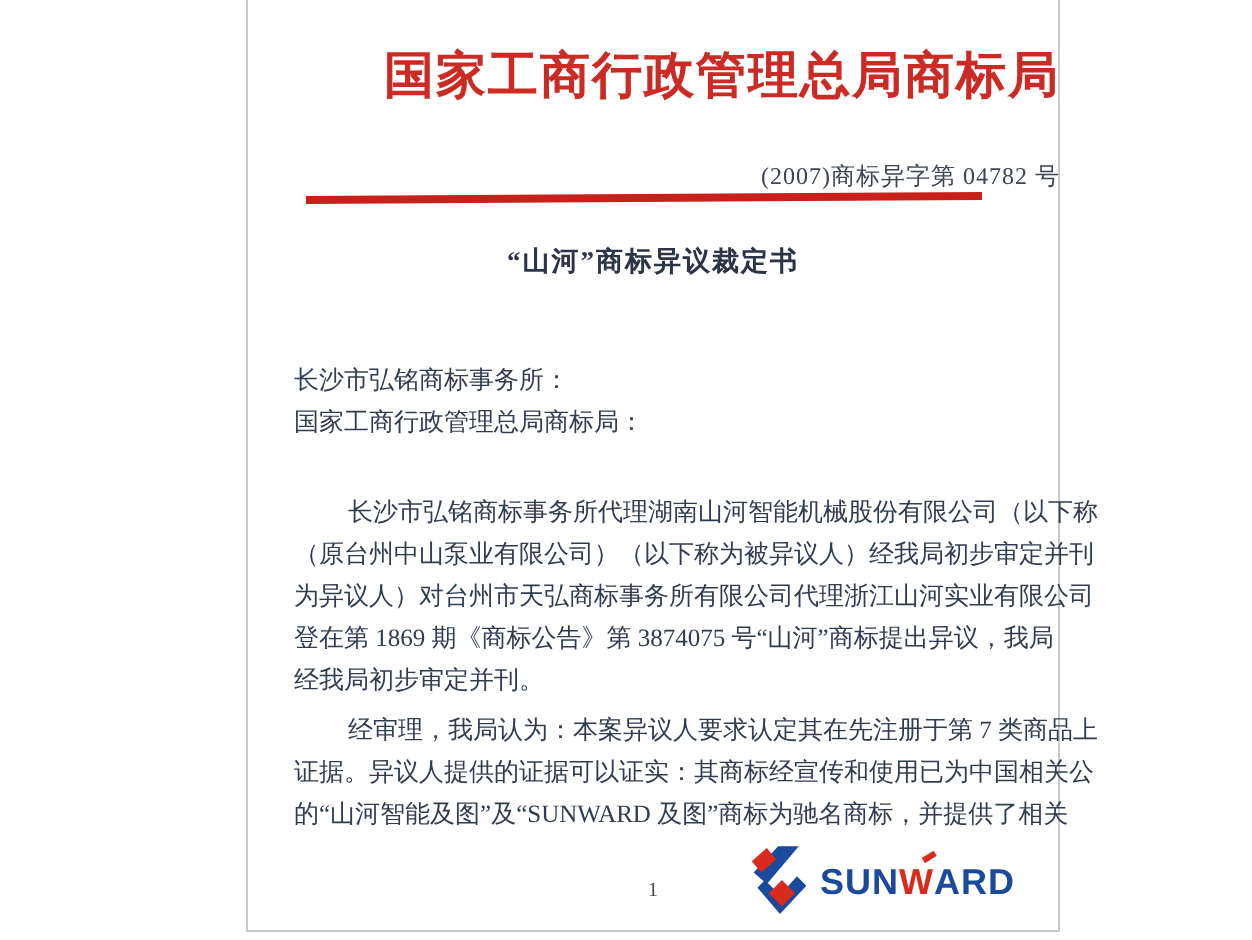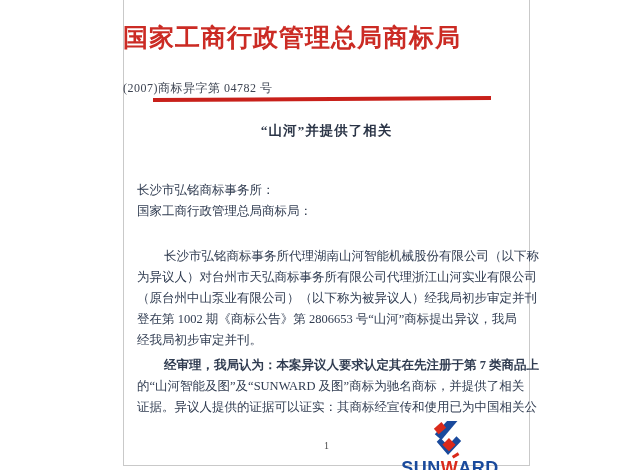--- a/index.html
+++ b/index.html
@@ -6,54 +6,53 @@
   .canvas{
     position:relative;width:626px;height:470px;background:#ffffff;
     overflow:hidden;font-family:"Liberation Serif", serif;
   }
   
   .page-edge{
     position:absolute;left:123px;top:-6px;width:405px;height:471px;
     border:1px solid #c9c9c9;border-top:none;background:#ffffff;
   }
   .header-title{
-    position:absolute;left:123px;top:21px;width:407px;text-align:left;
+    position:absolute;left:123px;top:21px;width:407px;text-align:right;
     font-size:25px;font-weight:bold;letter-spacing:1px;
     color:var(--header_red,#cb2b24);white-space:nowrap;
   }
   .doc-number{
-    position:absolute;left:123px;top:80px;width:407px;text-align:left;
+    position:absolute;left:123px;top:80px;width:407px;text-align:right;
     font-size:12px;color:#3d4452;letter-spacing:.5px;
   }
   .red-rule{
     position:absolute;left:153px;top:97px;width:338px;height:3.5px;
     background:var(--rule_red,#c8201a);transform:rotate(-0.35deg);
   }
   .subtitle{
     position:absolute;left:123px;top:122px;width:407px;text-align:center;
     font-size:13.5px;font-weight:bold;color:#2b3547;letter-spacing:1px;
   }
   .body-text{
-    position:absolute;left:137px;top:180px;width:392px;
+    position:absolute;left:147px;top:180px;width:392px;
     color:var(--text_color,#303c51);font-size:12.5px;
   }
   .line{height:21px;line-height:21px;white-space:nowrap;}
   .para-start{text-indent:27px;}
   .gap-lg{margin-top:24px;}
-  .gap-md{margin-top:4px;font-weight:bold;}
+  .gap-md{margin-top:4px;}
   .page-number{
     position:absolute;left:123px;top:440px;width:407px;text-align:center;
     font-size:10px;color:#4a4a4a;
   }
   
   .logo{
     position:absolute;left:374px;top:420px;width:152px;height:42px;
     display:flex;align-items:center;background:#ffffff;
     font-family:"Liberation Sans", sans-serif;
-    flex-direction:column;
   }
   .logo-mark{width:32px;height:38px;flex:0 0 auto;margin-right:4px;}
   .logo-word{
     font-size:18px;font-weight:bold;letter-spacing:.5px;white-space:nowrap;
     color:var(--logo_blue,#1a4a9c);
   }
   .logo-word .w-red{color:var(--logo_red,#da2a1b);position:relative;display:inline-block;}
   .w-accent{
     position:absolute;top:-4px;right:-1px;width:7px;height:2.5px;
     background:var(--logo_red,#da2a1b);transform:rotate(-32deg);
@@ -65,33 +64,33 @@
 <div class="canvas">
 
   <div class="page-edge"></div>
 
   <div class="header-title">国家工商行政管理总局商标局</div>
 
   <div class="doc-number">(2007)商标异字第 04782 号</div>
 
   <div class="red-rule"></div>
 
-  <div class="subtitle">“山河”并提供了相关</div>
+  <div class="subtitle">“山河”商标异议裁定书</div>
 
   <div class="body-text">
     <div class="line">长沙市弘铭商标事务所：</div>
     <div class="line">国家工商行政管理总局商标局：</div>
     <div class="line para-start gap-lg">长沙市弘铭商标事务所代理湖南山河智能机械股份有限公司（以下称</div>
+    <div class="line">（原台州中山泵业有限公司）（以下称为被异议人）经我局初步审定并刊</div>
     <div class="line">为异议人）对台州市天弘商标事务所有限公司代理浙江山河实业有限公司</div>
-    <div class="line">（原台州中山泵业有限公司）（以下称为被异议人）经我局初步审定并刊</div>
-    <div class="line">登在第 1002 期《商标公告》第 2806653 号“山河”商标提出异议，我局</div>
+    <div class="line">登在第 1869 期《商标公告》第 3874075 号“山河”商标提出异议，我局</div>
     <div class="line">经我局初步审定并刊。</div>
     <div class="line para-start gap-md">经审理，我局认为：本案异议人要求认定其在先注册于第 7 类商品上</div>
+    <div class="line">证据。异议人提供的证据可以证实：其商标经宣传和使用已为中国相关公</div>
     <div class="line">的“山河智能及图”及“SUNWARD 及图”商标为驰名商标，并提供了相关</div>
-    <div class="line">证据。异议人提供的证据可以证实：其商标经宣传和使用已为中国相关公</div>
   </div>
 
   <div class="page-number">1</div>
 
   <div class="logo">
     <svg class="logo-mark" viewBox="0 0 34 40" xmlns="http://www.w3.org/2000/svg">
       <polygon points="16,1 27,1 10,21 3,15" fill="#1a4a9c"></polygon>
       <polygon points="2,9 10,2 15,8 7,15" fill="#da2a1b"></polygon>
       <polygon points="5,23 17,37 31,22 26,17 17,27 9,19" fill="#1a4a9c"></polygon>
       <polygon points="18,19 25,26 18,33 11,26" fill="#da2a1b"></polygon>

